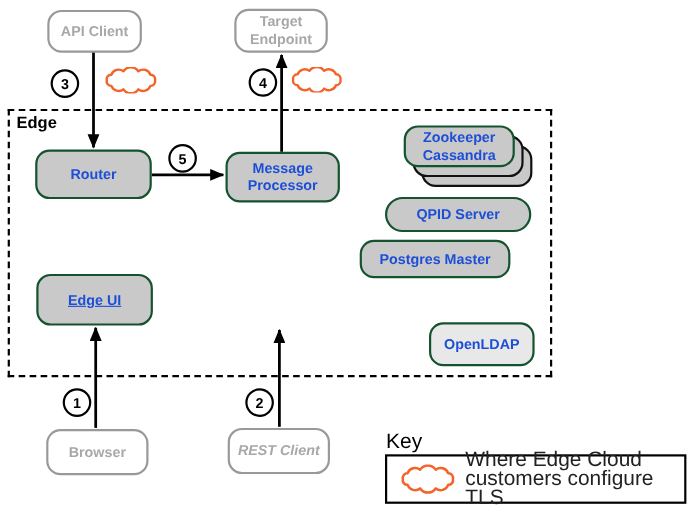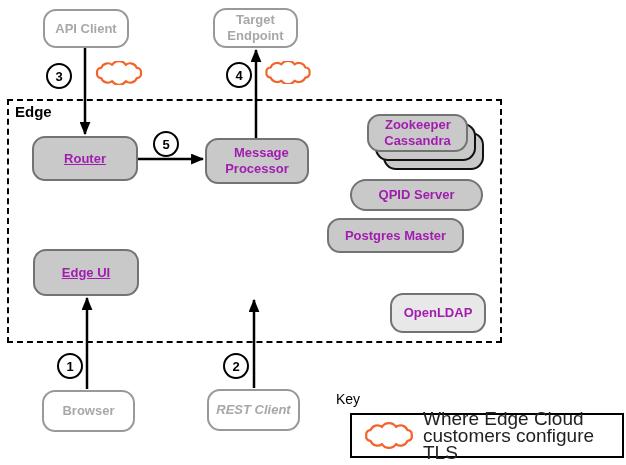--- a/index.html
+++ b/index.html
@@ -40,30 +40,30 @@
     border-radius: 13px;
     display: flex;
     align-items: center;
     justify-content: center;
     text-align: center;
     font-size: 13px;
     font-weight: bold;
     line-height: 16px;
     white-space: pre-line;
   }
-  .node  { background: #c9c9c9; border: 2px solid #737373; color: #a21caf; text-align: right; }
+  .node  { background: #c9c9c9; border: 2px solid #14532d; color: #1d4ed8; }
   .layer { background: #c9c9c9; border: 2px solid #111; }
   .client { background: #fff; border: 2px solid #999; color: #a8a8a8; }
 
   #n-api-client   { left: 43px;  top: 9px;   width: 86px;  height: 39px; }
   #n-target-endpoint { left: 213px; top: 8px; width: 85px; height: 40px; }
   #n-browser      { left: 42px;  top: 390px; width: 93px;  height: 42px; }
   #n-rest-client  { left: 207px; top: 389px; width: 93px;  height: 42px; font-style: italic; }
 
-  #n-router       { left: 32px;  top: 136px; width: 106px; height: 45px; text-decoration: underline; }
+  #n-router       { left: 32px;  top: 136px; width: 106px; height: 45px; }
   #n-message-processor { left: 205px; top: 138px; width: 104px; height: 46px; }
   #n-edge-ui      { left: 33px;  top: 249px; width: 106px; height: 47px; text-decoration: underline; }
   #n-management-server { left: 202px; top: 249px; width: 102px; height: 49px; }
 
   #zk-layer3 { left: 383px; top: 132px; width: 101px; height: 38px; }
   #zk-layer2 { left: 375px; top: 123px; width: 101px; height: 38px; }
   #n-zookeeper-cassandra { left: 367px; top: 114px; width: 101px; height: 38px; }
 
   #n-qpid-server     { left: 350px; top: 179px; width: 133px; height: 32px; border-radius: 16px; }
   #n-postgres-slave  { left: 350px; top: 243px; width: 134px; height: 36px; }
@@ -92,22 +92,22 @@
   #badge-5 { left: 153px; top: 131px; }
 
   
   .cloud { position: absolute; }
   #cloud-3 { left: 94px;  top: 61px; width: 50px; height: 24px; }
   #cloud-4 { left: 262px; top: 61px; width: 52px; height: 23px; }
 
   
   .key-title {
     position: absolute;
-    left: 336px; top: 391px;
-    font-size: 14px;
+    left: 351px; top: 391px;
+    font-size: 19px;
     color: #000;
   }
   .key-box {
     position: absolute;
     left: 350px; top: 413px;
     width: 274px; height: 45px;
     box-sizing: border-box;
     border: 2px solid #000;
     background: #fff;
     display: flex;

